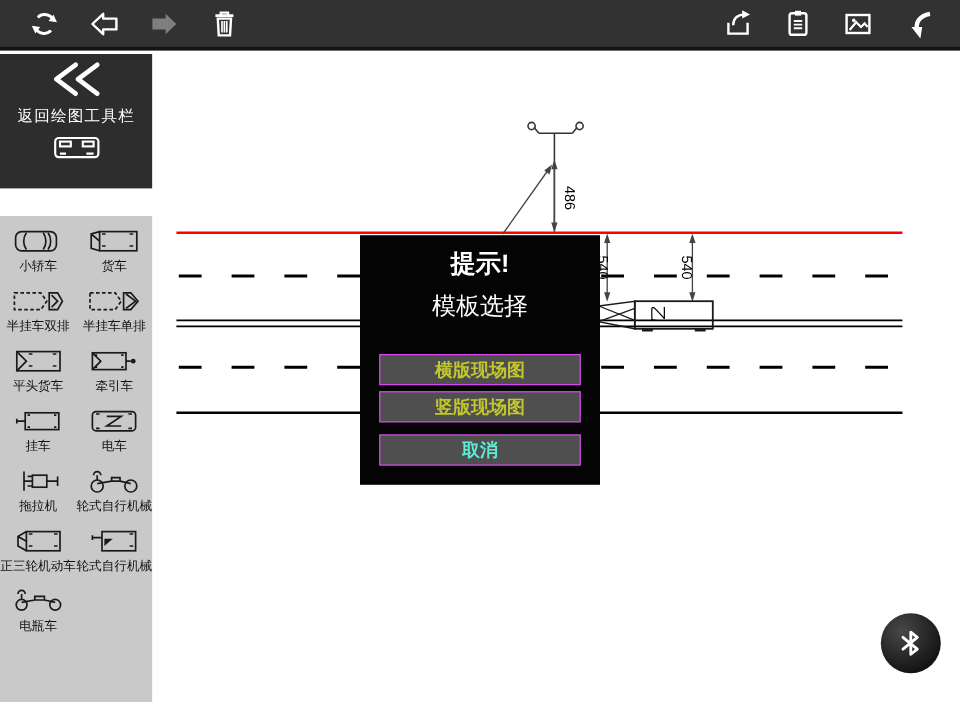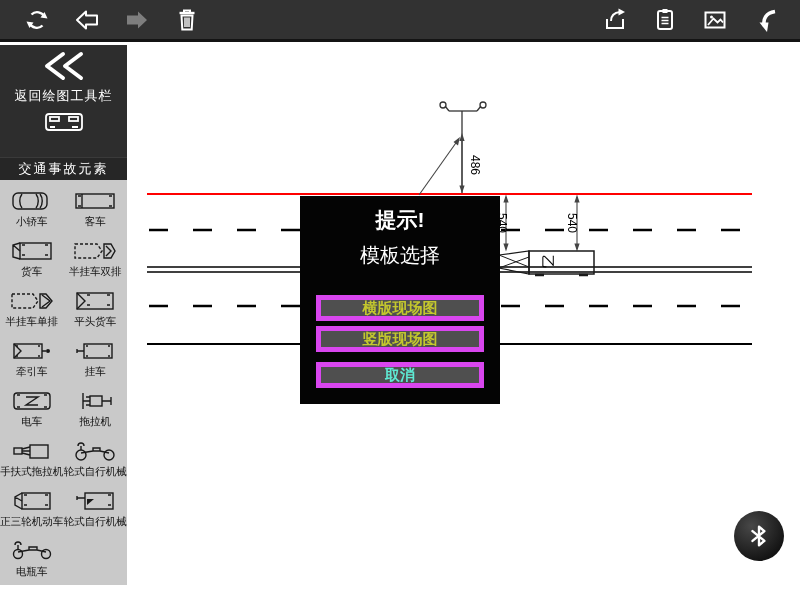--- a/index.html
+++ b/index.html
@@ -39,21 +39,21 @@
   .canvas { position:absolute; left:127px; top:45px; width:673px; height:555px; background:#fff; }
   .canvas svg { position:absolute; left:0; top:0; }
 
   
   .dialog { position:absolute; left:300px; top:196px; width:200px; height:208px;
     background:#040404; z-index:20; color:#fff; }
   .dialog-title { position:absolute; top:10px; width:100%; text-align:center;
     font-size:21px; font-weight:bold; }
   .dialog-sub { position:absolute; top:46px; width:100%; text-align:center; font-size:20px; }
   .dlg-btn { position:absolute; left:16px; width:168px; height:26px;
-    background:#4f4f4f; border:5px solid #d946ef; display:flex; align-items:center;
+    background:#4f4f4f; border:1px solid #d946ef; display:flex; align-items:center;
     justify-content:center; font-size:15px; font-weight:bold; cursor:pointer; }
   .dlg-btn.yellow { color:#c3c72e; }
   .dlg-btn.white { color:#5eead4; }
   #btn-h { top:99px; } #btn-v { top:130px; } #btn-c { top:166px; }
 
   
   .bt-btn { position:absolute; left:734px; top:511px; width:50px; height:50px;
     border-radius:50%; background:radial-gradient(circle at 35% 30%, #484848, #131313 75%);
     z-index:15; display:flex; align-items:center; justify-content:center; cursor:pointer; }
 </style>
@@ -135,40 +135,31 @@
       <div class="lbl">返回绘图工具栏</div>
       <div class="car-glyph">
         <svg width="46" height="24" viewBox="0 0 46 24" fill="none" stroke="#fff" stroke-width="1.8">
           <rect x="5" y="4" width="36" height="16" rx="3"></rect>
           <rect x="9" y="7" width="9" height="4"></rect>
             <rect x="28" y="7" width="9" height="4"></rect>
           <path d="M9,17 H14 M31,17 H37"></path>
         </svg>
       </div>
     </div>
-    <div class="section-title">交通事故元素</div>
 
     <div class="palette">
 
       <div class="pal-item">
         <svg viewBox="0 0 44 24">
           <rect class="stroke" x="3" y="4" width="34" height="16" rx="5"></rect>
           <path class="stroke" d="M12,5 C9,9 9,15 12,19 M26,5 C29,9 29,15 26,19 M30,5 C33,9 33,15 30,19"></path>
         </svg>
         <div class="plabel">小轿车</div>
       </div>
 
-      <div class="pal-item">
-        <svg viewBox="0 0 44 24">
-          <rect class="stroke" x="3" y="5" width="38" height="14"></rect>
-          <path class="stroke" d="M9,5 V19"></path>
-          <path class="stroke" d="M5,7 h3 M36,7 h3 M5,17 h3 M36,17 h3"></path>
-        </svg>
-        <div class="plabel">客车</div>
-      </div>
 
       <div class="pal-item">
         <svg viewBox="0 0 44 24">
           <rect class="stroke" x="10" y="4" width="31" height="16"></rect>
           <path class="stroke" d="M10,4 L3,6 L3,18 L10,20 M3,6 L10,12 M12,6 h3 M35,6 h3 M12,16 h3 M35,16 h3"></path>
         </svg>
         <div class="plabel">货车</div>
       </div>
 
       <div class="pal-item">
@@ -226,28 +217,20 @@
       </div>
 
       <div class="pal-item">
         <svg viewBox="0 0 44 24">
           <rect class="stroke" x="17" y="7" width="12" height="10"></rect>
           <path class="stroke" d="M10,12 H17 M29,12 H38 M10,4 V20 M38,8 V16 M13,8 h4 M13,16 h4"></path>
         </svg>
         <div class="plabel">拖拉机</div>
       </div>
 
-      <div class="pal-item">
-        <svg viewBox="0 0 44 24">
-          <rect class="stroke" x="20" y="6" width="18" height="13"></rect>
-          <rect class="stroke" x="4" y="9" width="8" height="6"></rect>
-          <path class="stroke" d="M12,12 H20 M12,10 L20,8 M12,14 L20,16"></path>
-        </svg>
-        <div class="plabel">手扶式拖拉机</div>
-      </div>
 
       <div class="pal-item">
         <svg viewBox="0 0 44 24">
           <circle class="stroke" cx="8" cy="16" r="5"></circle>
           <circle class="stroke" cx="36" cy="16" r="5"></circle>
           <path class="stroke" d="M8,11 V7 M5,7 a3,3 0 0 1 6,0"></path>
           <path class="stroke" d="M8,14 L20,12 H27 L36,14 M20,12 v-3 h7 v3"></path>
         </svg>
         <div class="plabel">轮式自行机械</div>
       </div>

